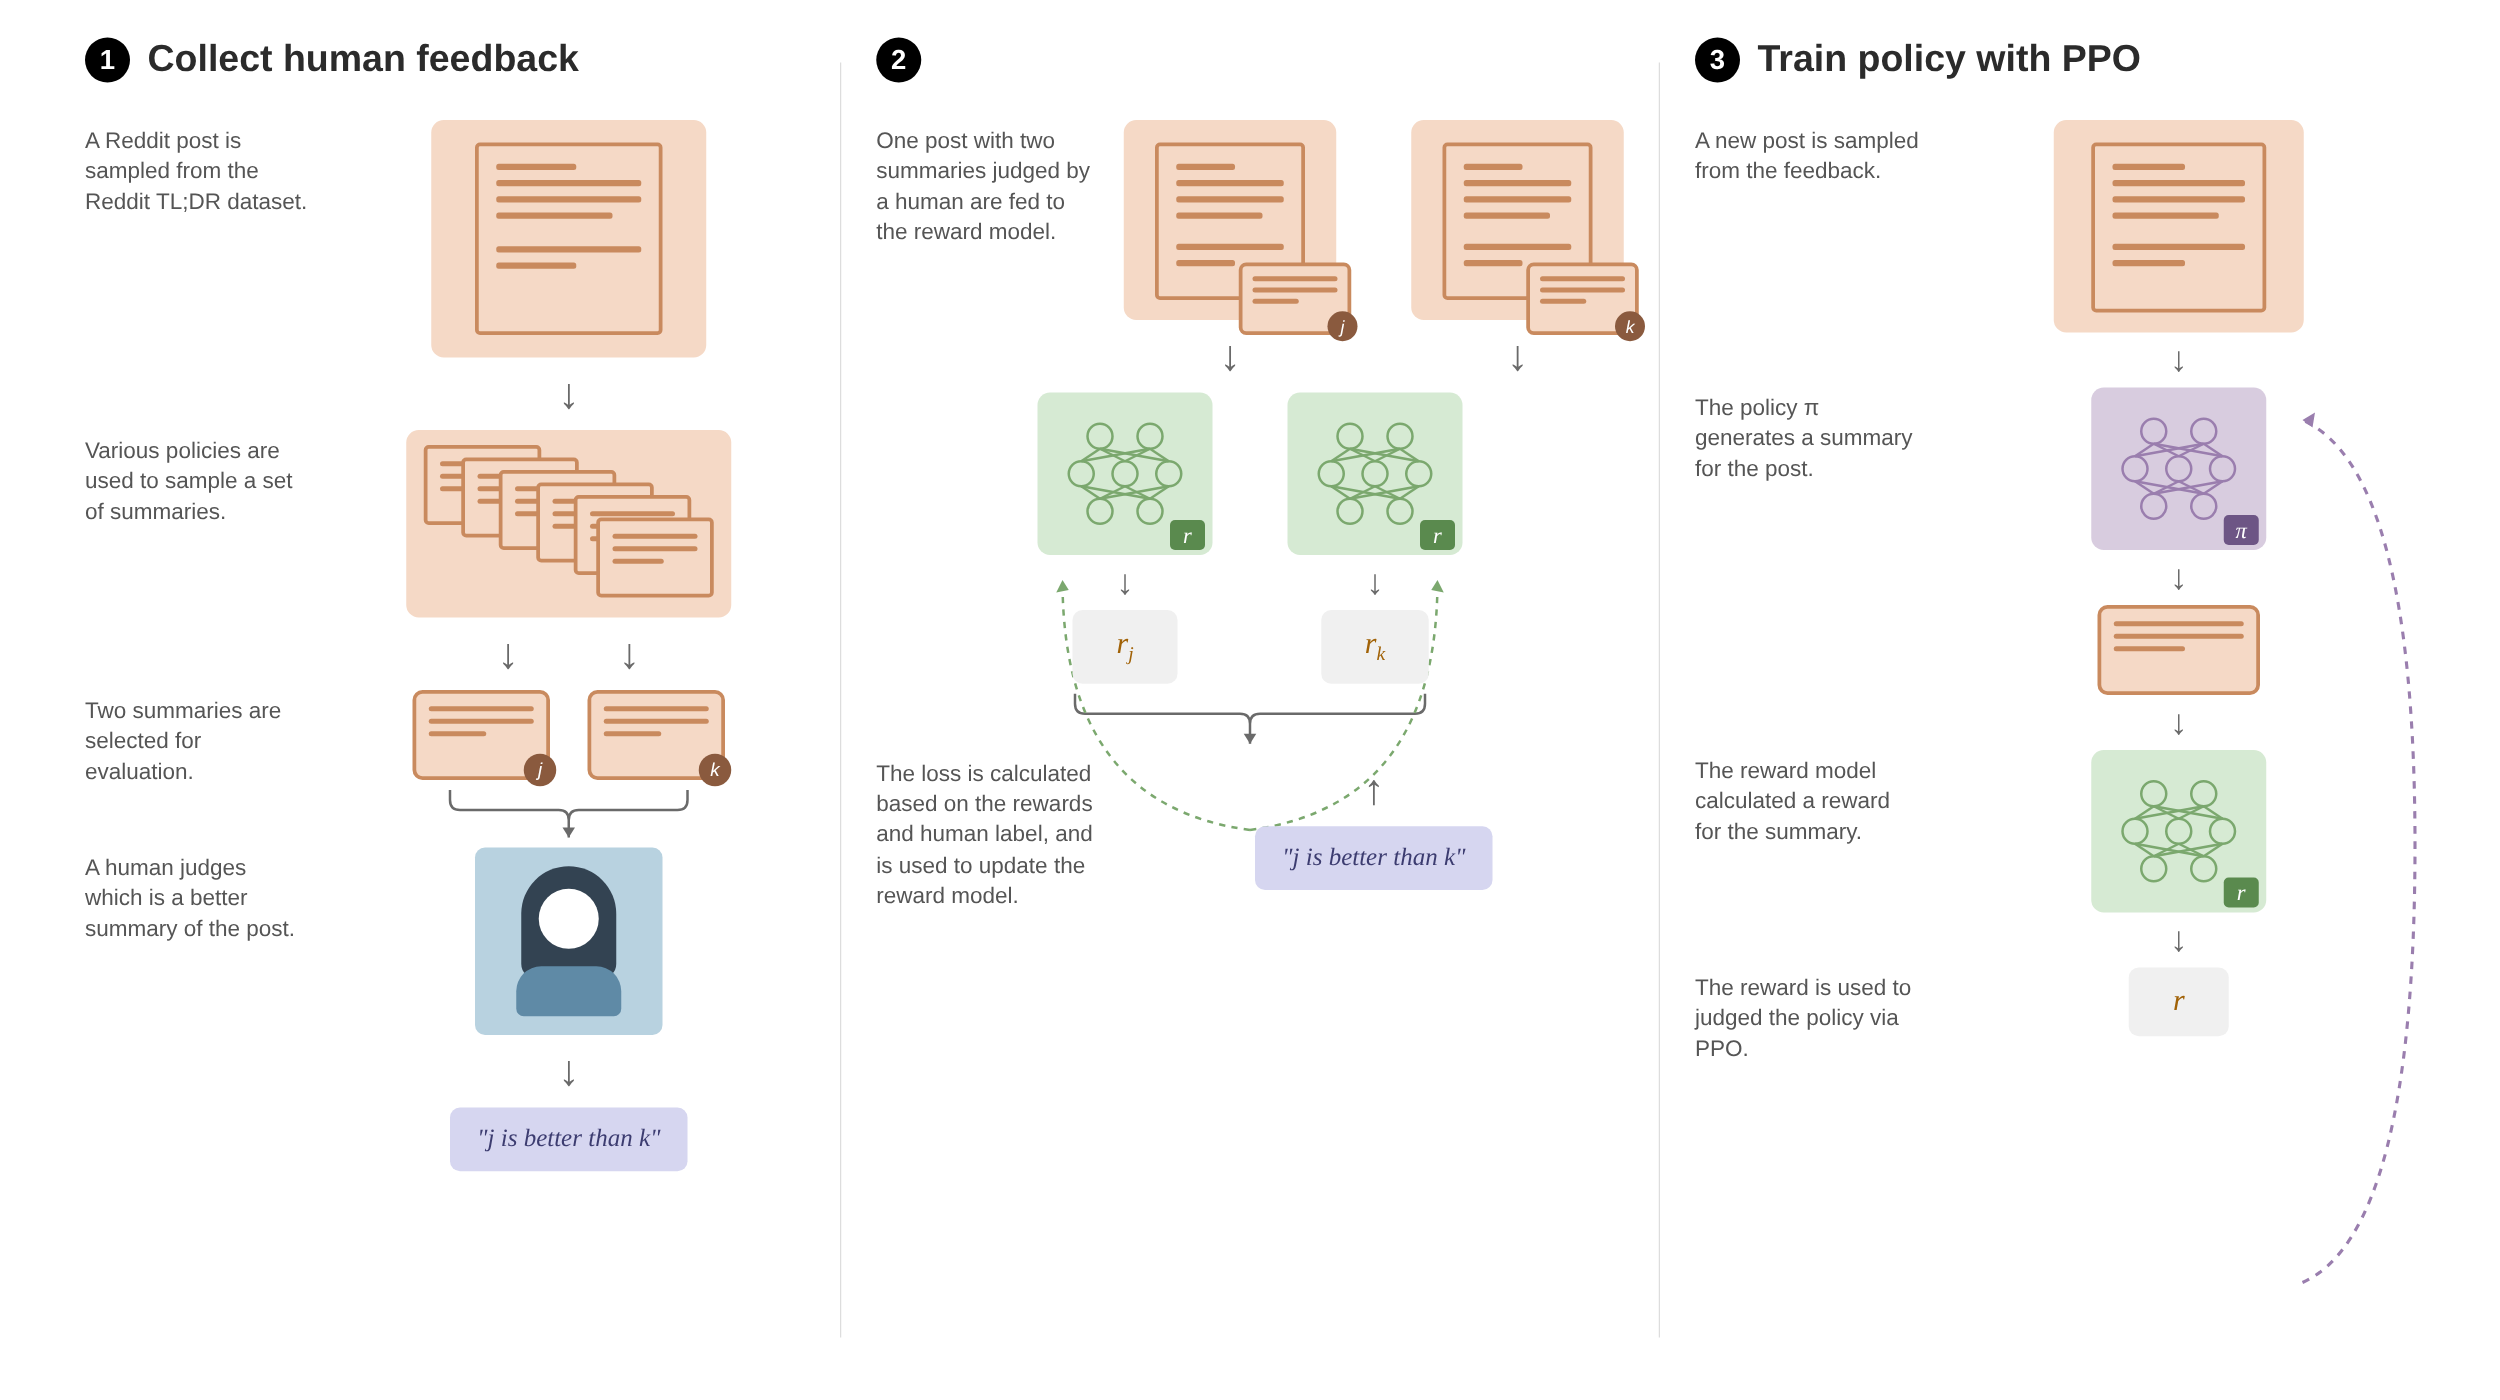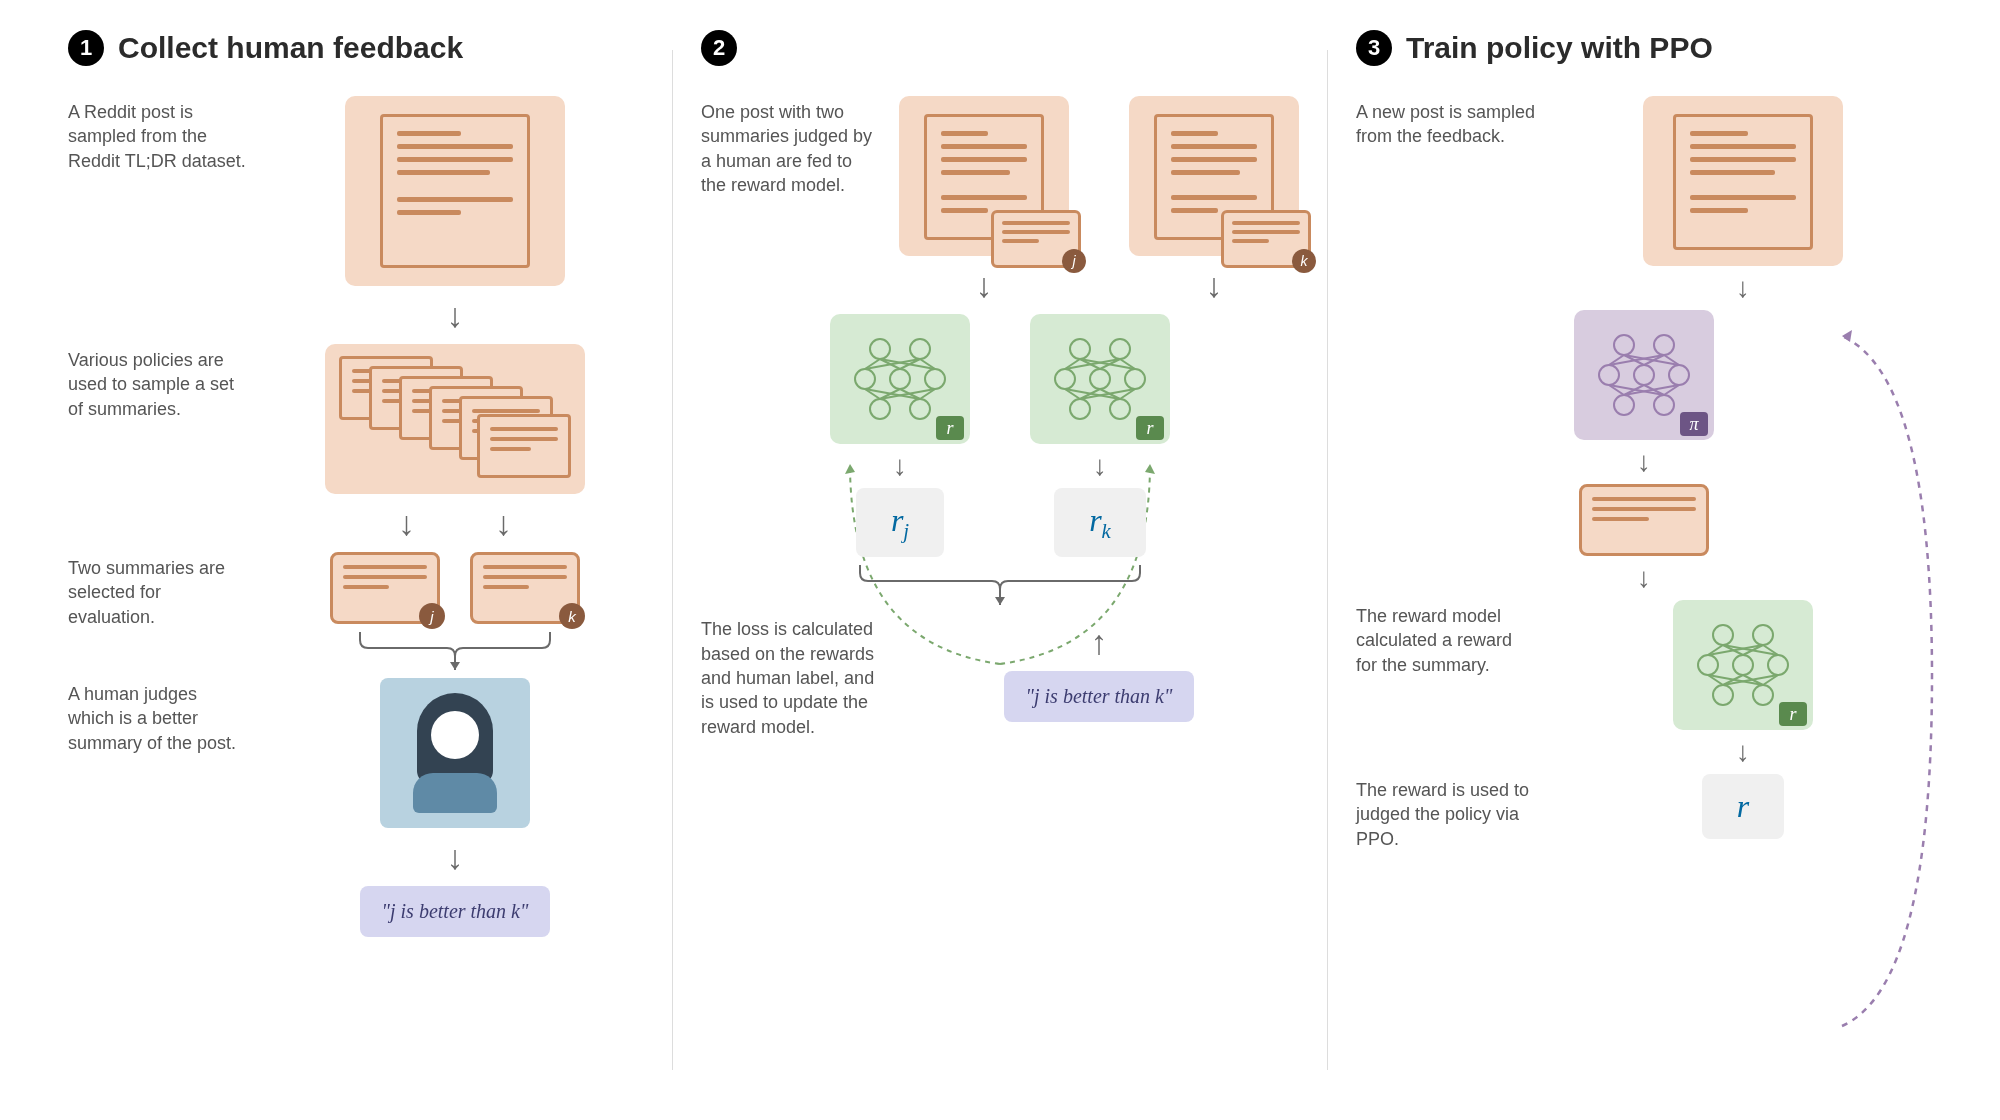--- a/index.html
+++ b/index.html
@@ -255,22 +255,22 @@
   }
   .nn-box.green .label { background: #5a8a4e; }
   .nn-box.purple .label { background: #6d5585; }
 
   .val-box {
     background: var(--grey);
     border-radius: 8px;
     padding: 14px 35px;
     font-style: italic;
     font-family: Georgia, serif;
-    font-size: 32px;
-    color: #0369a1;
+    font-size: 24px;
+    color: #a16207;
   }
   .val-box sub { font-size: 0.65em; vertical-align: sub; font-style: italic; }
 
   .loss-box {
     background: var(--grey);
     border-radius: 8px;
     padding: 16px 26px;
     font-family: Georgia, serif;
     font-size: 26px;
     color: #555;
@@ -620,20 +620,21 @@
             <div style="height:4px"></div>
                 <div class="line"></div>
                 <div class="line short"></div>
           </div>
         </div>
         <div class="arrow arrow-sm">↓</div>
       </div>
     </div>
 
     <div class="step">
+      <div class="step-text">The policy π generates a summary for the post.</div>
       <div class="step-graphic col3graphics">
         <div class="nn-box purple">
           <svg width="100" height="90" viewBox="0 0 100 90">
             <g stroke="#9a7eae" stroke-width="2" fill="none">
               <circle cx="30" cy="15" r="10"></circle>
                   <circle cx="70" cy="15" r="10"></circle>
               <circle cx="15" cy="45" r="10"></circle>
                   <circle cx="50" cy="45" r="10"></circle>
                   <circle cx="85" cy="45" r="10"></circle>
               <circle cx="30" cy="75" r="10"></circle>

